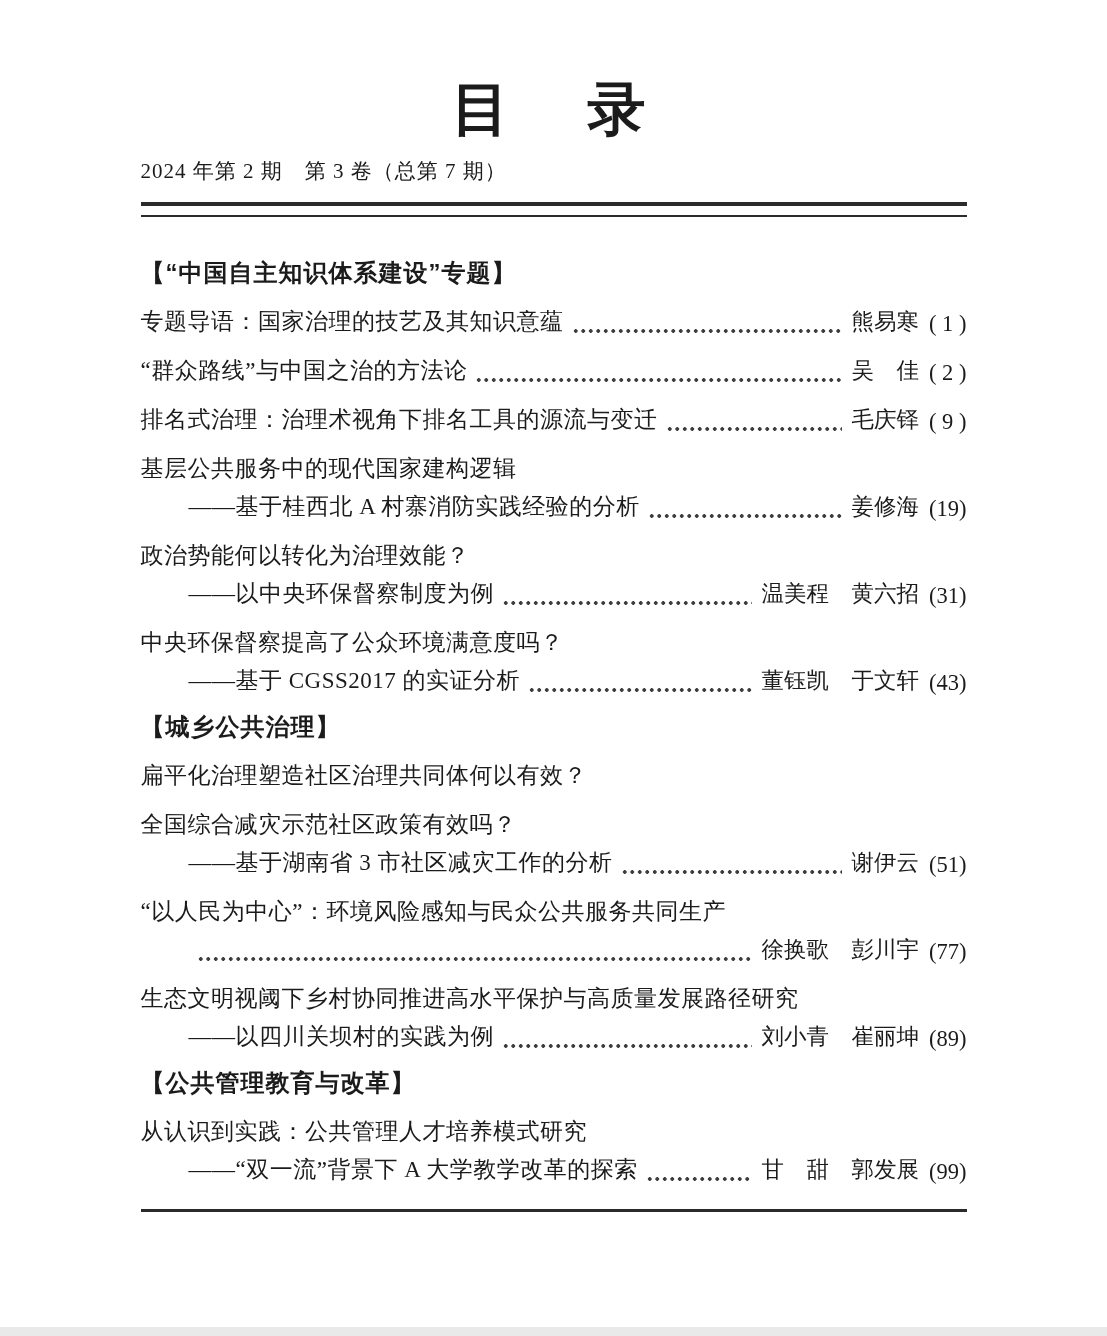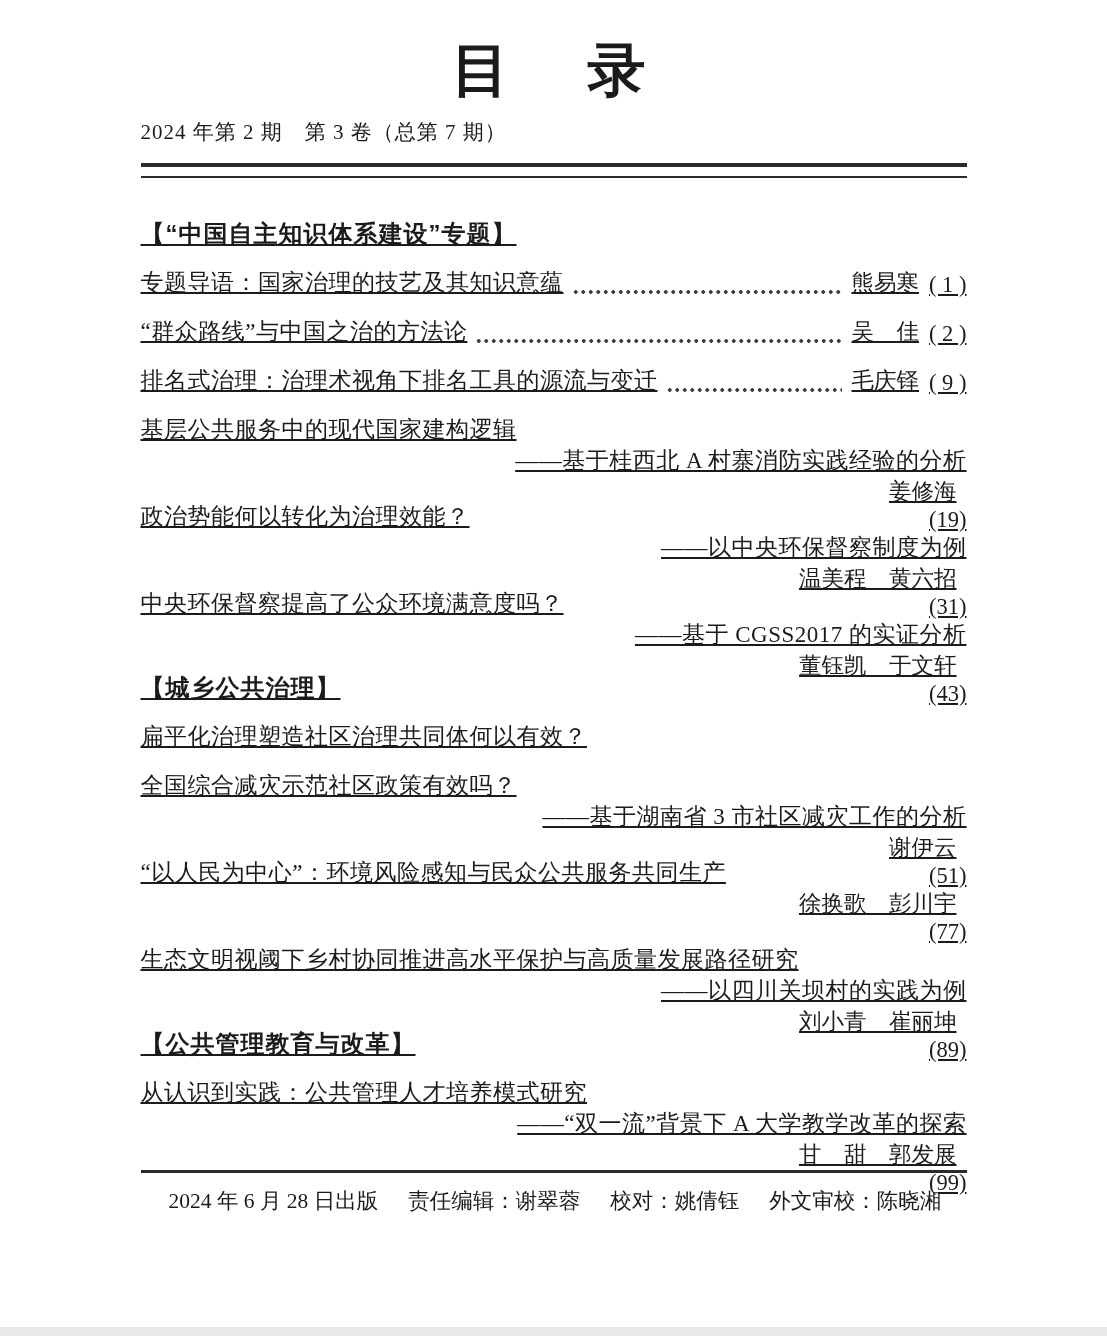--- a/index.html
+++ b/index.html
@@ -4,21 +4,21 @@
 <style>
   html, body { margin: 0; padding: 0; }
   body {
     width: 1107px; height: 1336px;
     background: #ffffff;
     font-family: "Liberation Serif", "DejaVu Serif", serif;
     color: #1b1b1b;
     position: relative;
     overflow: hidden;
   }
-  .sheet { width: 826px; margin: 0 auto; padding-top: 39px; }
+  .sheet { width: 826px; margin: 0 auto; padding-top: 78px; }
 
   .title {
     text-align: center;
     font-size: 58px;
     line-height: 1.12;
     font-weight: 700;
     letter-spacing: 10px;
     white-space: pre;
   }
   .issue {
@@ -28,39 +28,39 @@
     letter-spacing: 1px;
     white-space: pre;
   }
   .double-rule {
     margin-top: 17px;
     height: 9px;
     border-top: 4px solid #2b2b2b;
     border-bottom: 2px solid #2b2b2b;
   }
 
-  .toc { margin-top: 36px; text-decoration: underline; }
+  .toc { margin-top: 36px; }
   .sec-header {
     font-family: "Liberation Sans", "DejaVu Sans", sans-serif;
     font-weight: 700;
     font-size: 24px;
     line-height: 40px;
     margin: 2px 0 6px 0;
     letter-spacing: 1px;
     white-space: pre;
   }
   .entry { margin-bottom: 11px; }
   .line {
     display: flex;
     align-items: flex-end;
     height: 38px;
     font-size: 23px;
   }
   .line .txt { white-space: pre; letter-spacing: 0.5px; }
-  .line2 { padding-left: 48px; flex-direction: column; }
+  .line2 { padding-left: 48px; }
   .dots {
     flex: 1;
     height: 12px;
     margin: 0 10px 0 8px;
     background: radial-gradient(circle at center, #3d3d3d 1.6px, transparent 2.1px) left center / 7.5px 12px repeat-x;
   }
   .authors { white-space: pre; font-size: 22.5px; margin-right: 10px; }
   .pageno  { white-space: pre; font-size: 22.5px; }
 
   .footer-rule { margin-top: 24px; border-top: 3px solid #2b2b2b; }
@@ -207,22 +207,16 @@
         <span class="txt">——“双一流”背景下 A 大学教学改革的探索</span>
         <span class="dots"></span>
         <span class="authors">甘　甜　郭发展</span>
         <span class="pageno">(99)</span>
       </div>
     </div>
 
   </div>
 
   <div class="footer-rule"></div>
-  <div class="footer-line">
-    <span>2024 年 6 月 28 日出版</span>
-    <span>责任编辑：谢翠蓉</span>
-    <span>校对：姚倩钰</span>
-    <span>外文审校：陈晓湘</span>
-  </div>
 
 </div>
 
 <div class="bottom-strip"></div>
 
 </body></html>

